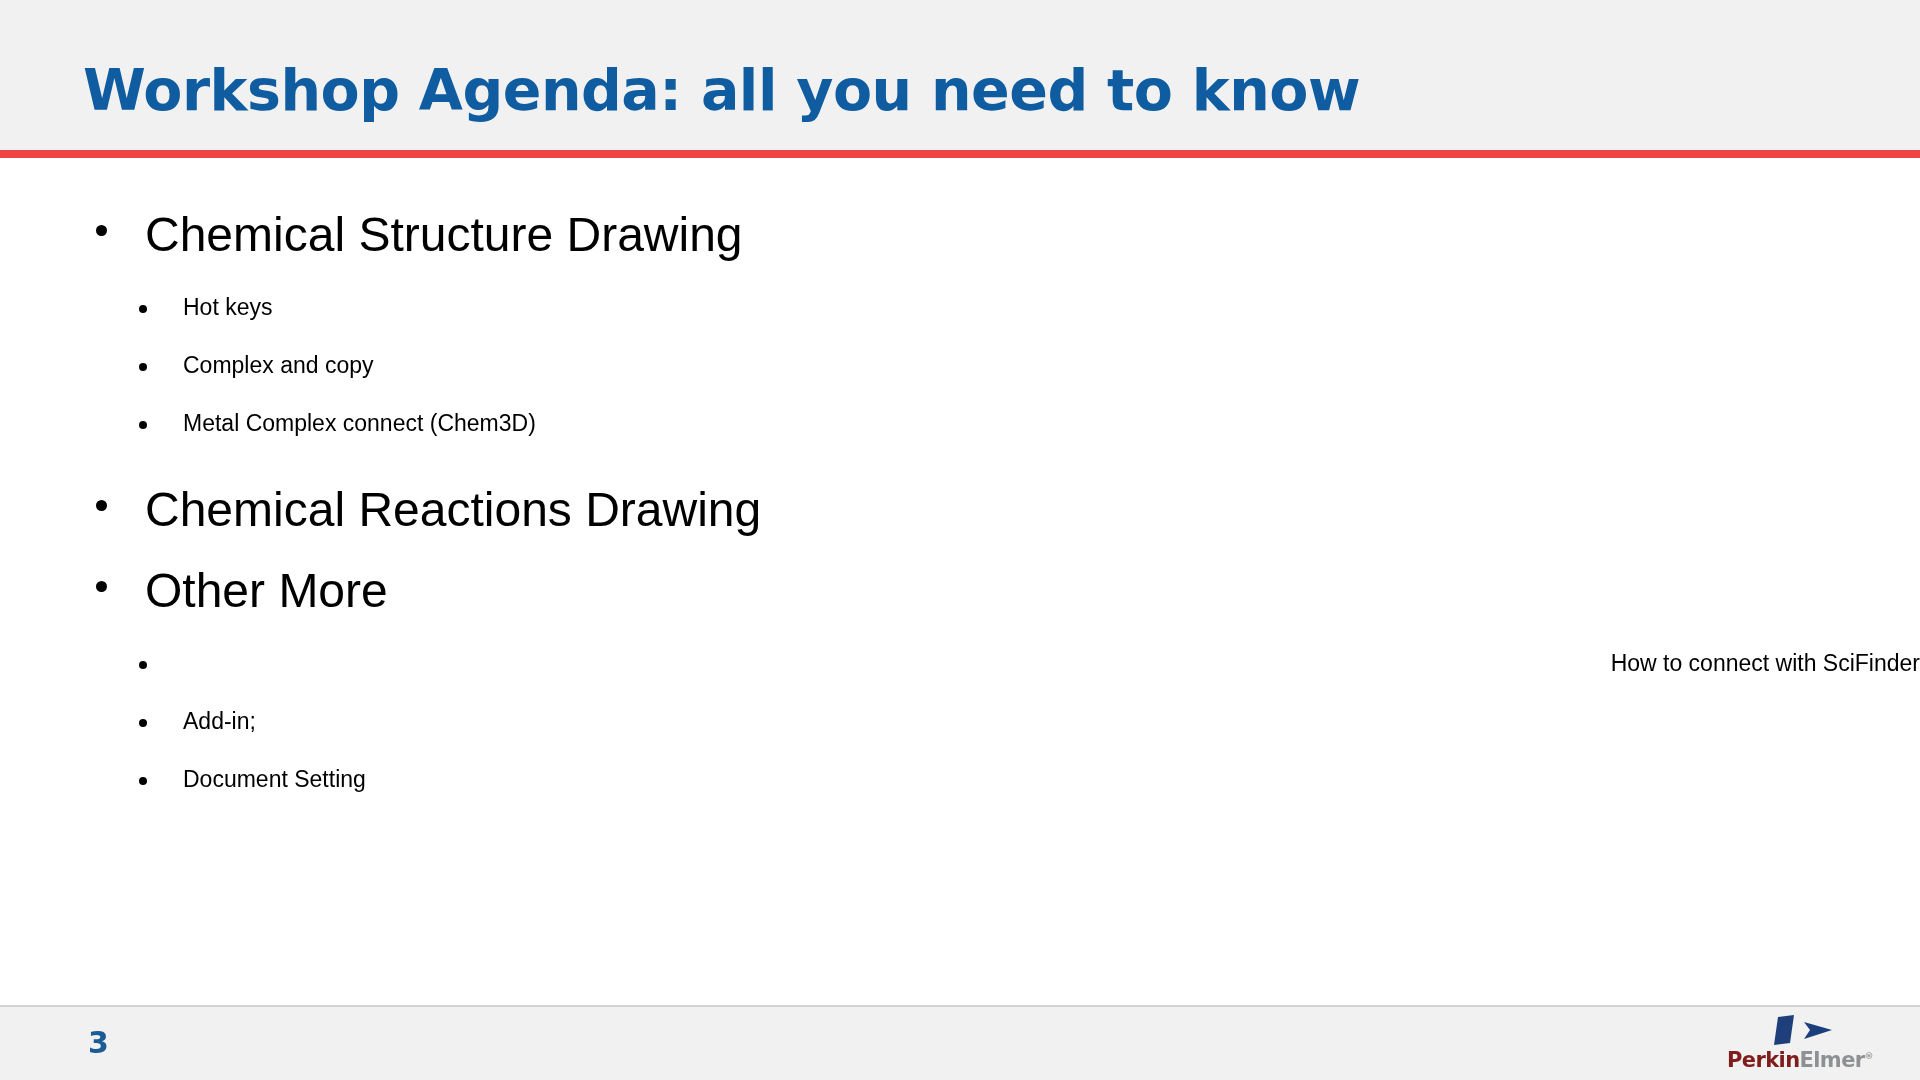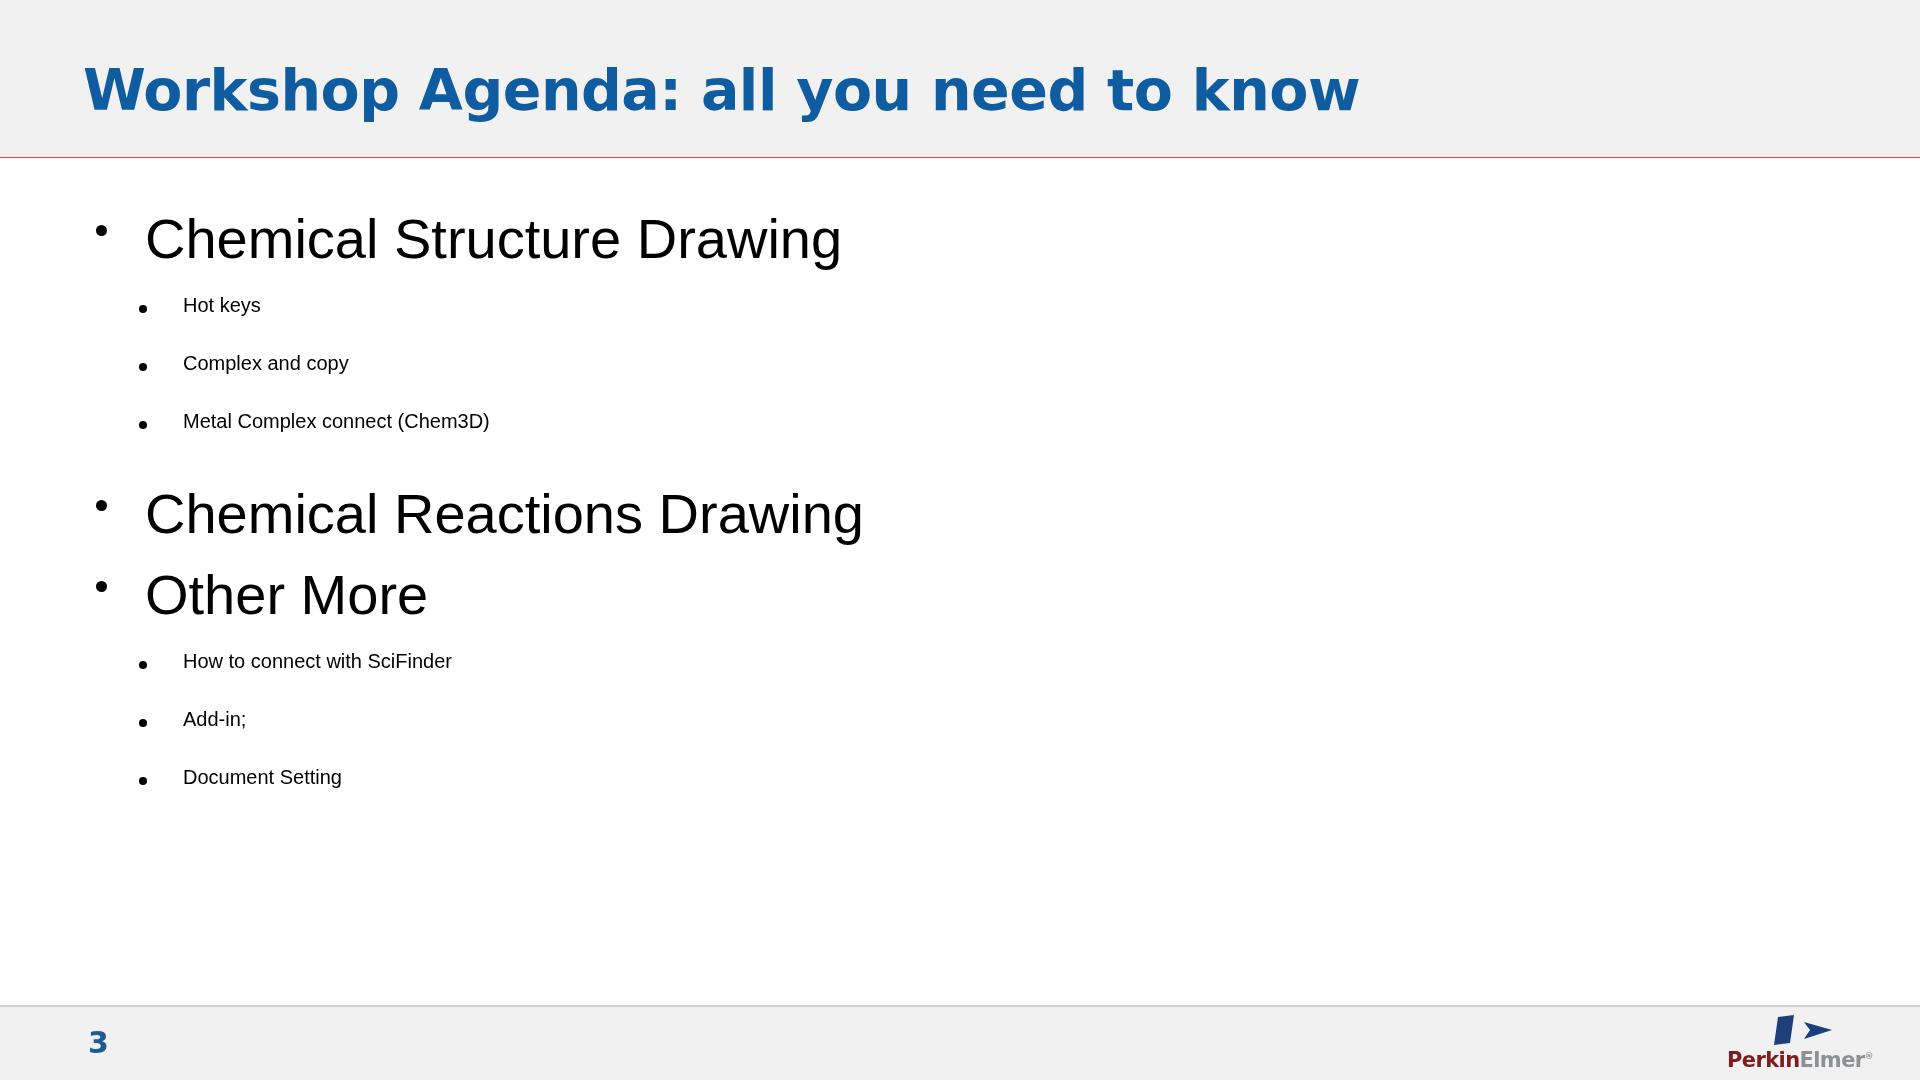--- a/index.html
+++ b/index.html
@@ -23,21 +23,21 @@
   }
 
   
   .slide-header {
     position: absolute;
     left: 0;
     top: 0;
     width: 1920px;
     height: 158px;
     background: #f1f1f1;
-    border-bottom: 1px solid #ef4444;
+    border-bottom: 8px solid #ef4444;
     box-sizing: border-box;
   }
   .slide-title {
     position: absolute;
     left: 83px;
     top: 62px;
     margin: 0;
     font-family: "DejaVu Sans", "Liberation Sans", sans-serif;
     font-size: 57px;
     font-weight: bold;
@@ -71,21 +71,21 @@
     position: relative;
     display: block;
     box-sizing: border-box;
     color: #000000;
     font-family: "Liberation Sans", sans-serif;
   }
 
   
   .bullet.level-1 {
     padding-left: 145px;
-    font-size: 56px;
+    font-size: 48px;
     line-height: 1.05;
     margin-top: 0;
     margin-bottom: 0;
     height: 81px;
   }
   .bullet.level-1 .dot {
     position: absolute;
     left: 96px;
     top: 29px;
     width: 11px;
@@ -95,21 +95,21 @@
   }
   .bullet.level-1 .bullet-text {
     display: block;
     padding-top: 14px;
     white-space: nowrap;
   }
 
   
   .bullet.level-2 {
     padding-left: 183px;
-    font-size: 20px;
+    font-size: 23px;
     line-height: 1.05;
     height: 58px;
   }
   .bullet.level-2 .dot {
     position: absolute;
     left: 139px;
     top: 20px;
     width: 8px;
     height: 8px;
     border-radius: 50%;
@@ -214,21 +214,21 @@
       <li class="bullet level-1" style="margin-top:12px;">
         <span class="dot"></span>
         <span class="bullet-text">Chemical Reactions Drawing</span>
       </li>
 
       <li class="bullet level-1">
         <span class="dot"></span>
         <span class="bullet-text">Other More</span>
       </li>
 
-      <li class="bullet level-2" style="margin-top:8px;">
+      <li class="bullet level-2" style="margin-top:8px;text-align:right;">
         <span class="dot"></span>
         <span class="bullet-text">How to connect with SciFinder</span>
       </li>
 
       <li class="bullet level-2">
         <span class="dot"></span>
         <span class="bullet-text">Add-in;</span>
       </li>
 
       <li class="bullet level-2">

